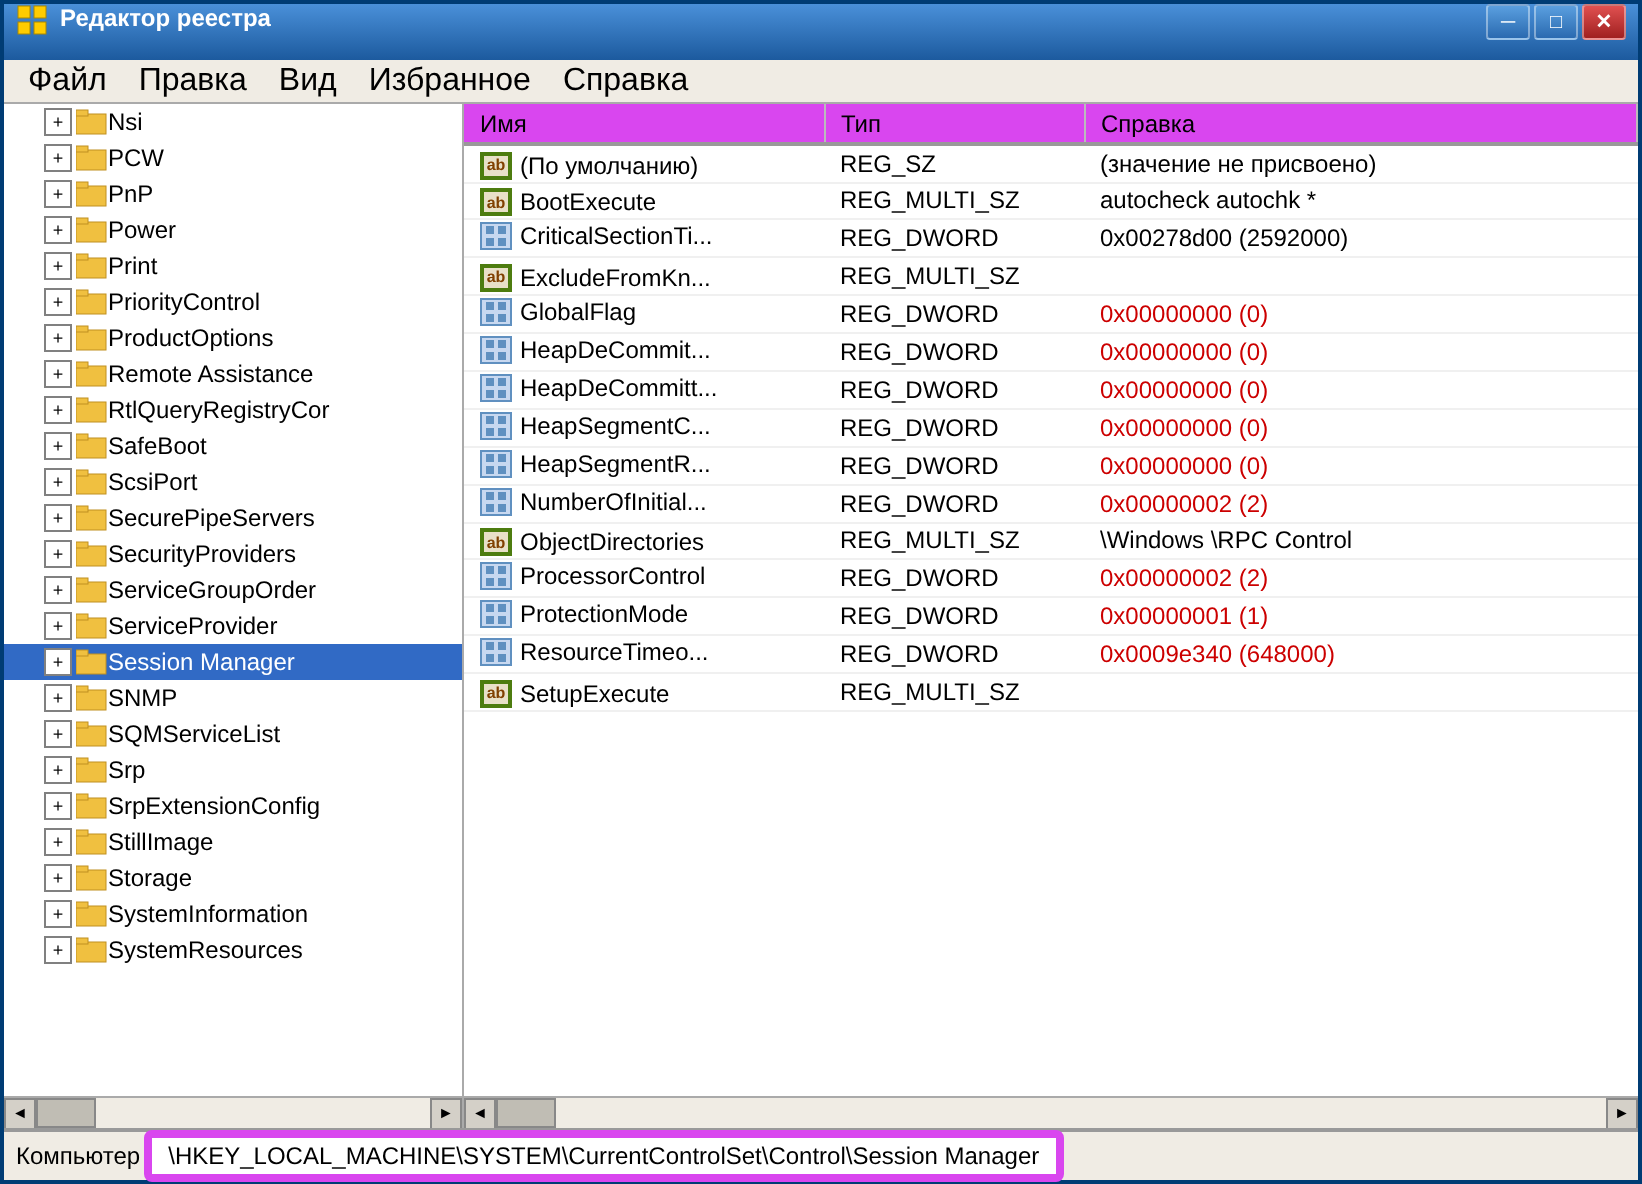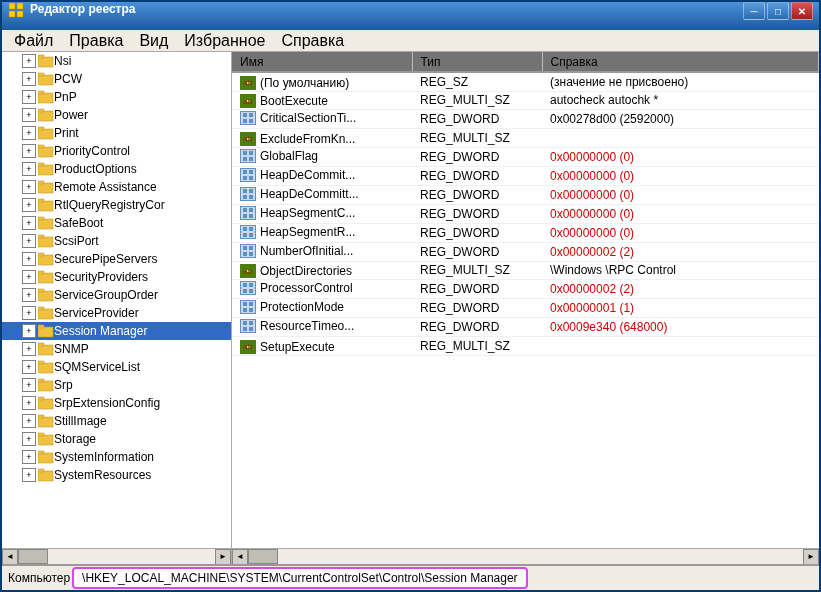--- a/index.html
+++ b/index.html
@@ -144,21 +144,21 @@
 
     .registry-table::-webkit-scrollbar { width: 16px; }
     .registry-table::-webkit-scrollbar-track { background: #f0ece4; }
     .registry-table::-webkit-scrollbar-thumb { background: #c0bdb4; border: 1px solid #888; }
 
     table {
       width: 100%;
       border-collapse: collapse;
     }
     thead tr {
-      background: #737373;
+      background: #d946ef;
       height: 20px;
     }
     thead th {
       text-align: left;
       padding: 2px 8px;
       border-right: 1px solid #bbb;
       border-bottom: 2px solid #999;
       font-weight: normal;
       font-size: 12px;
       cursor: pointer;
@@ -176,21 +176,21 @@
       text-overflow: ellipsis;
       max-width: 200px;
     }
     tbody td:first-child { max-width: 160px; }
     tbody td:nth-child(2) { max-width: 120px; }
     tbody td:nth-child(3) { max-width: 200px; }
     .type-icon-ab {
       width: 16px;
       height: 14px;
       background: #e8e0c8;
-      border: 6px solid #4d7c0f;
+      border: 2px solid #4d7c0f;
       font-size: 8px;
       display: flex;
       align-items: center;
       justify-content: center;
       color: #804000;
       font-weight: bold;
       flex-shrink: 0;
     }
     .type-icon-dword {
       width: 16px;
@@ -213,21 +213,21 @@
       height: 26px;
       background: #f0ece4;
       border-top: 2px solid #999;
       display: flex;
       align-items: center;
       padding: 0 6px;
       flex-shrink: 0;
     }
     .status-label { font-size: 12px; color: #000; }
     .status-path-box {
-      border: 2px solid #d946ef;
+      border: 4px solid #d946ef;
       border-radius: 4px;
       padding: 2px 8px;
       font-size: 12px;
       color: #000;
       background: white;
       margin-left: 2px;
     }
 
     
     .h-scrollbar {

